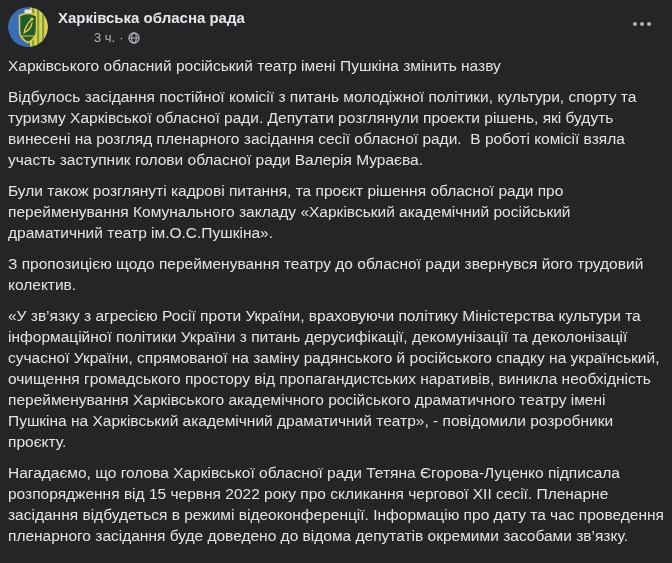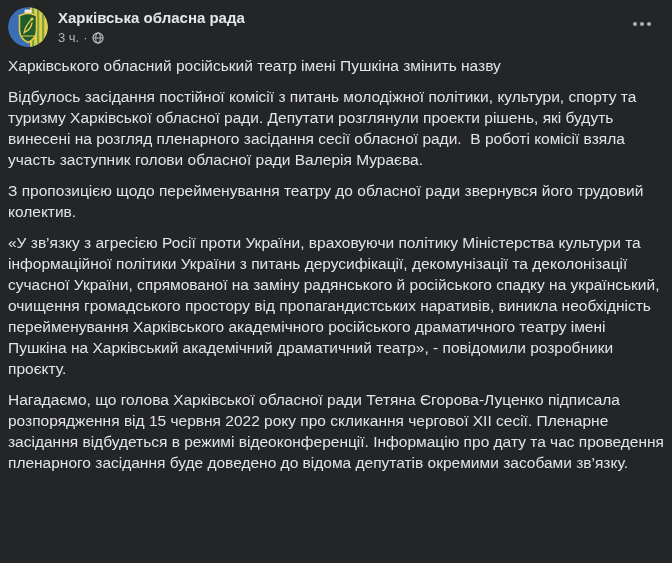--- a/index.html
+++ b/index.html
@@ -5,21 +5,21 @@
   html,body{margin:0;padding:0;background:#18191a;}
   .card{
     width:672px;height:563px;box-sizing:border-box;
     background:#242526;color:#e4e6eb;overflow:hidden;position:relative;
     font-family:"Liberation Sans","DejaVu Sans",sans-serif;
   }
   .post-header{display:flex;align-items:flex-start;padding:7px 8px 0 8px;position:relative;}
   .avatar{width:40px;height:40px;border-radius:50%;flex:0 0 40px;cursor:pointer;display:block;}
   .header-info{margin-left:10px;padding-top:1px;}
   .page-name{font-size:15px;font-weight:700;color:#e4e6eb;line-height:20px;cursor:pointer;}
-  .meta-row{display:flex;align-items:center;gap:4px;margin-top:2px;font-size:13px;color:#b0b3b8;line-height:16px;}
+  .meta-row{display:flex;align-items:center;gap:4px;margin-top:2px;font-size:13px;color:#b0b3b8;line-height:16px;margin-left:36px;}
   .meta-row .ts{cursor:pointer;}
   .globe{width:12px;height:12px;display:block;}
   .more-btn{
     position:absolute;top:12px;right:14px;width:32px;height:24px;
     display:flex;align-items:center;justify-content:center;gap:3px;
     border-radius:6px;cursor:pointer;
   }
   .more-btn i{width:4px;height:4px;border-radius:50%;background:#b0b3b8;display:block;}
   .post-body{padding:8px 8px 0 8px;}
   .post-body p{
@@ -70,18 +70,19 @@
     <div class="more-btn" title="">
       <i></i>
       <i></i>
       <i></i>
     </div>
   </div>
 
   <div class="post-body">
     <p>Харківського обласний російський театр імені Пушкіна змінить назву</p>
     <p>Відбулось засідання постійної комісії з питань молодіжної політики, культури, спорту та туризму Харківської обласної ради. Депутати розглянули проекти рішень, які будуть винесені на розгляд пленарного засідання сесії обласної ради.  В роботі комісії взяла участь заступник голови обласної ради Валерія Мураєва.</p>
+    <p>Були також розглянуті кадрові питання, та проєкт рішення обласної ради про перейменування Комунального закладу «Харківський академічний російський драматичний театр ім.О.С.Пушкіна».</p>
     <p>З пропозицією щодо перейменування театру до обласної ради звернувся його трудовий колектив.</p>
     <p>«У зв’язку з агресією Росії проти України, враховуючи політику Міністерства культури та інформаційної політики України з питань дерусифікації, декомунізації та деколонізації сучасної України, спрямованої на заміну радянського й російського спадку на український, очищення громадського простору від пропагандистських наративів, виникла необхідність перейменування Харківського академічного російського драматичного театру імені Пушкіна на Харківський академічний драматичний театр», - повідомили розробники проєкту.</p>
     <p>Нагадаємо, що голова Харківської обласної ради Тетяна Єгорова-Луценко підписала розпорядження від 15 червня 2022 року про скликання чергової XII сесії. Пленарне засідання відбудеться в режимі відеоконференції. Інформацію про дату та час проведення пленарного засідання буде доведено до відома депутатів окремими засобами зв’язку.</p>
   </div>
 
 </div>
 
 </body></html>

